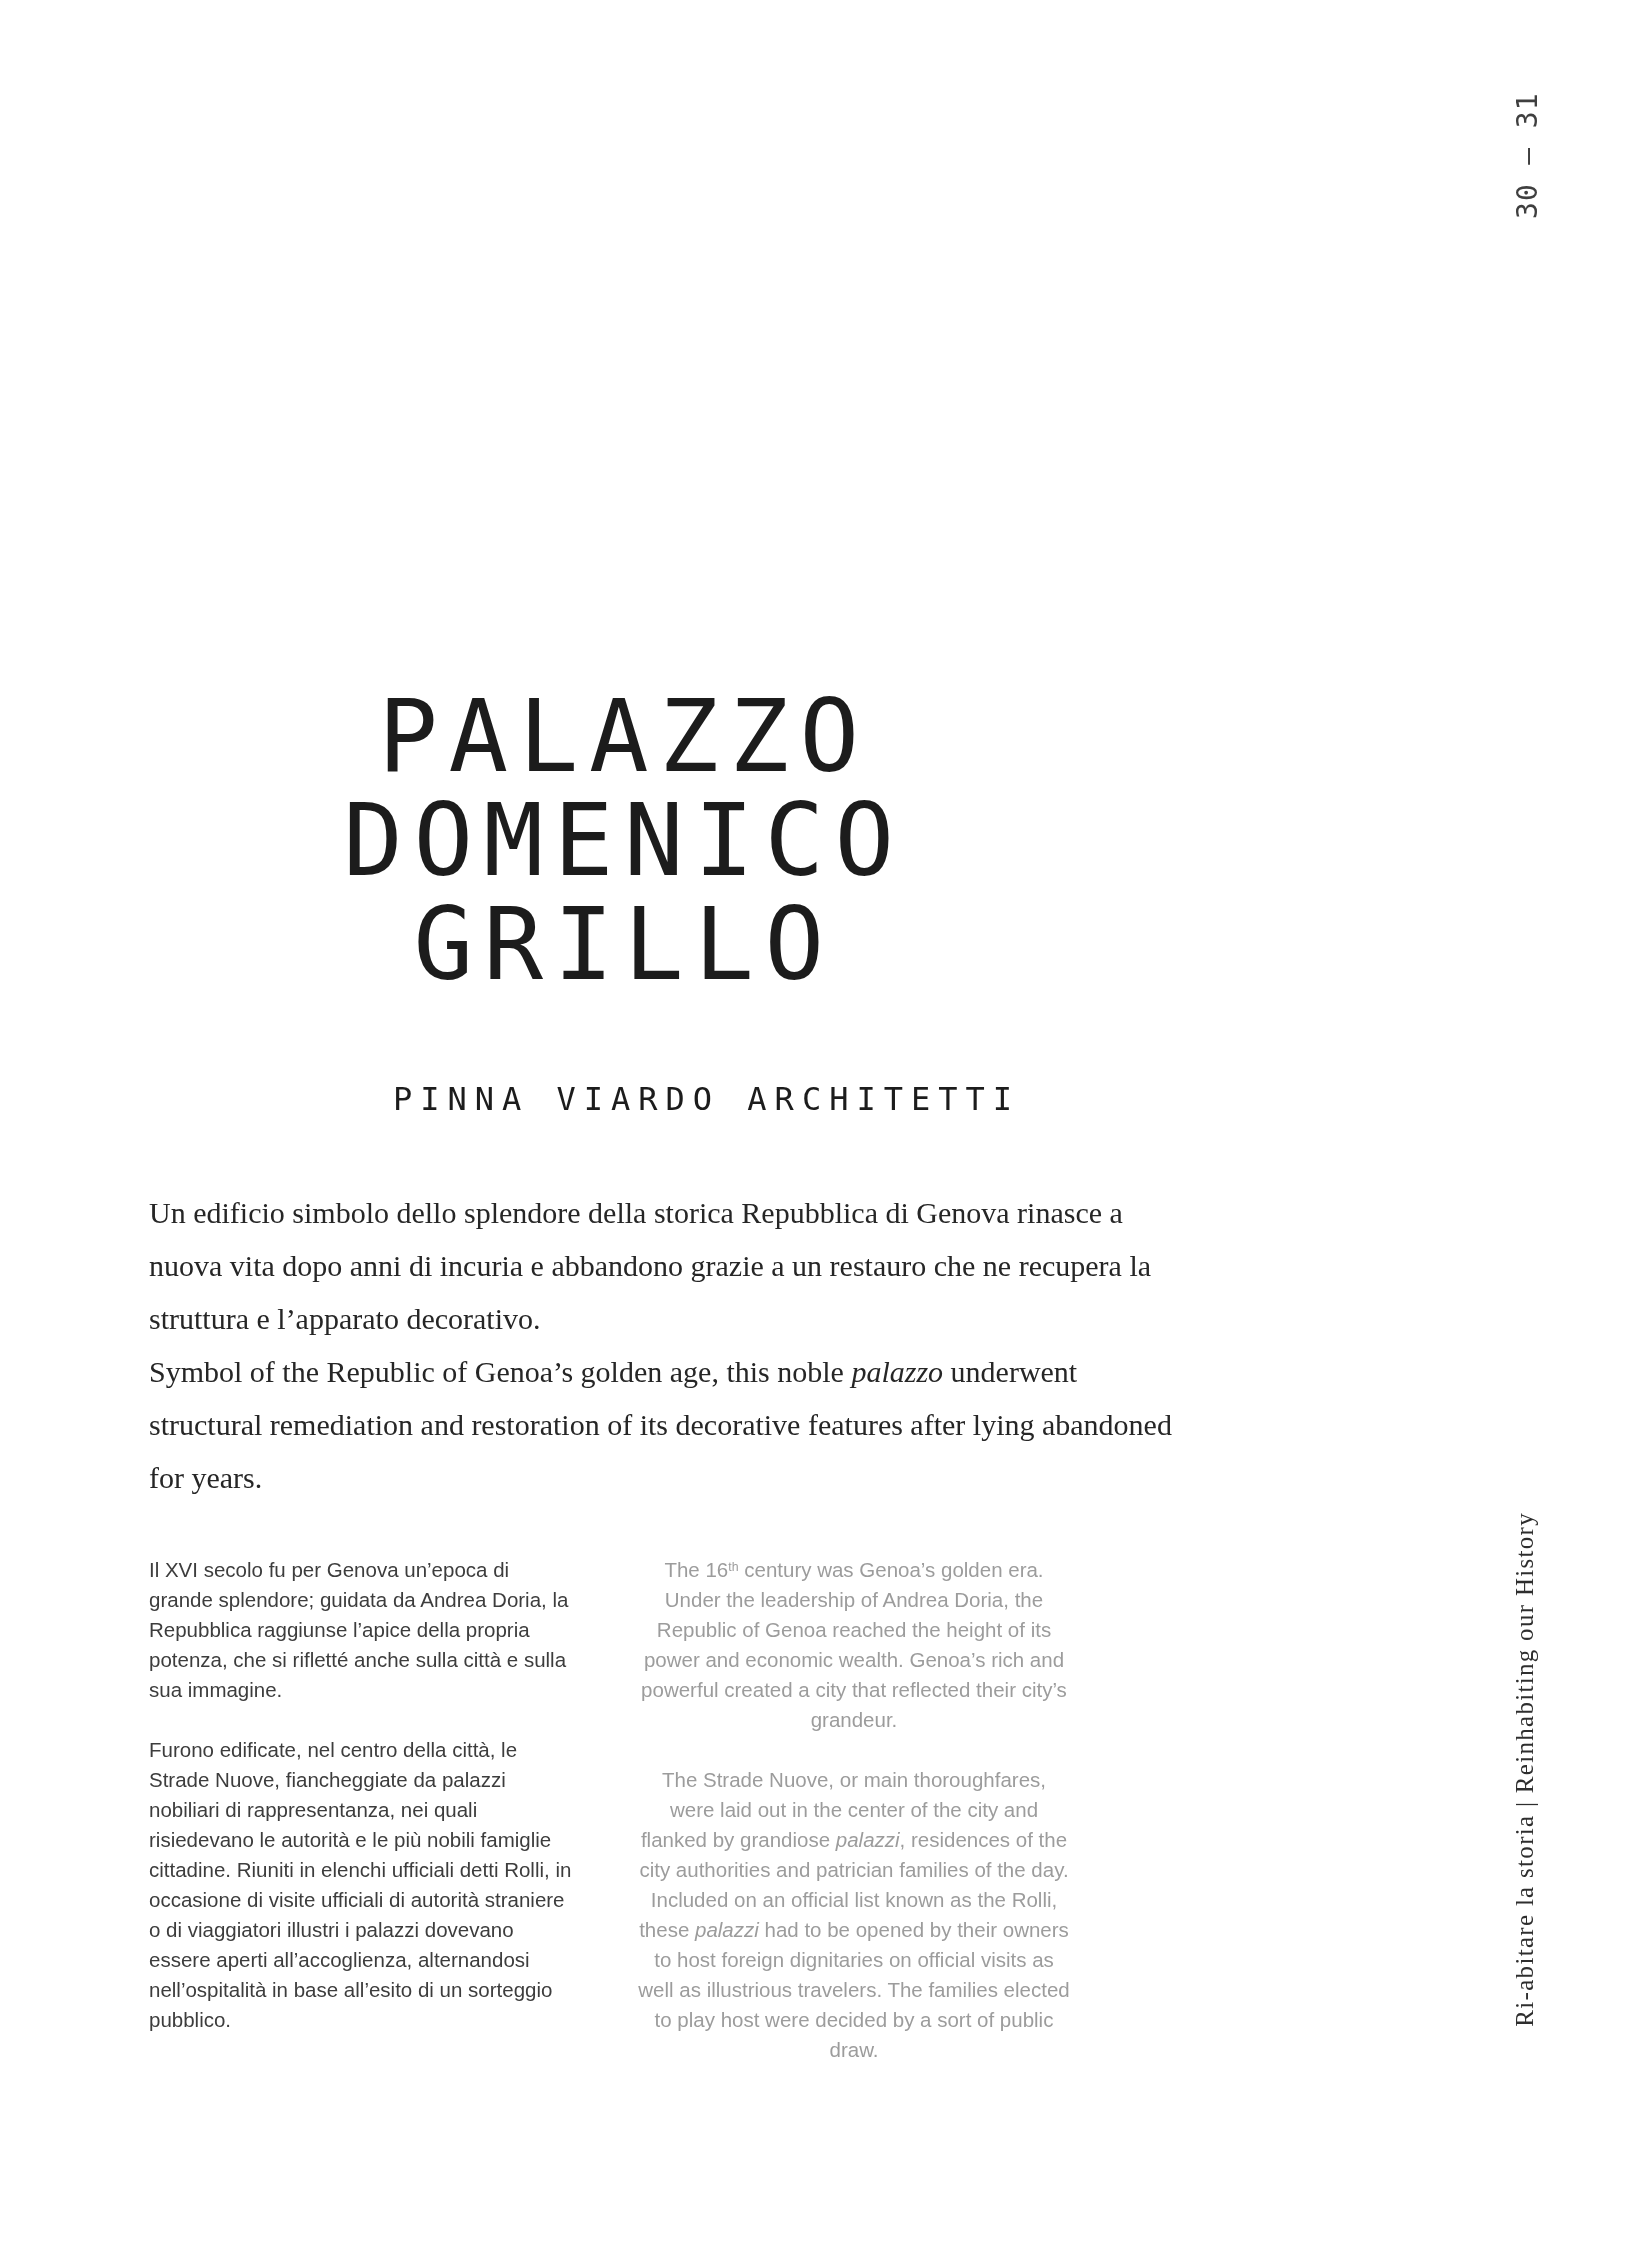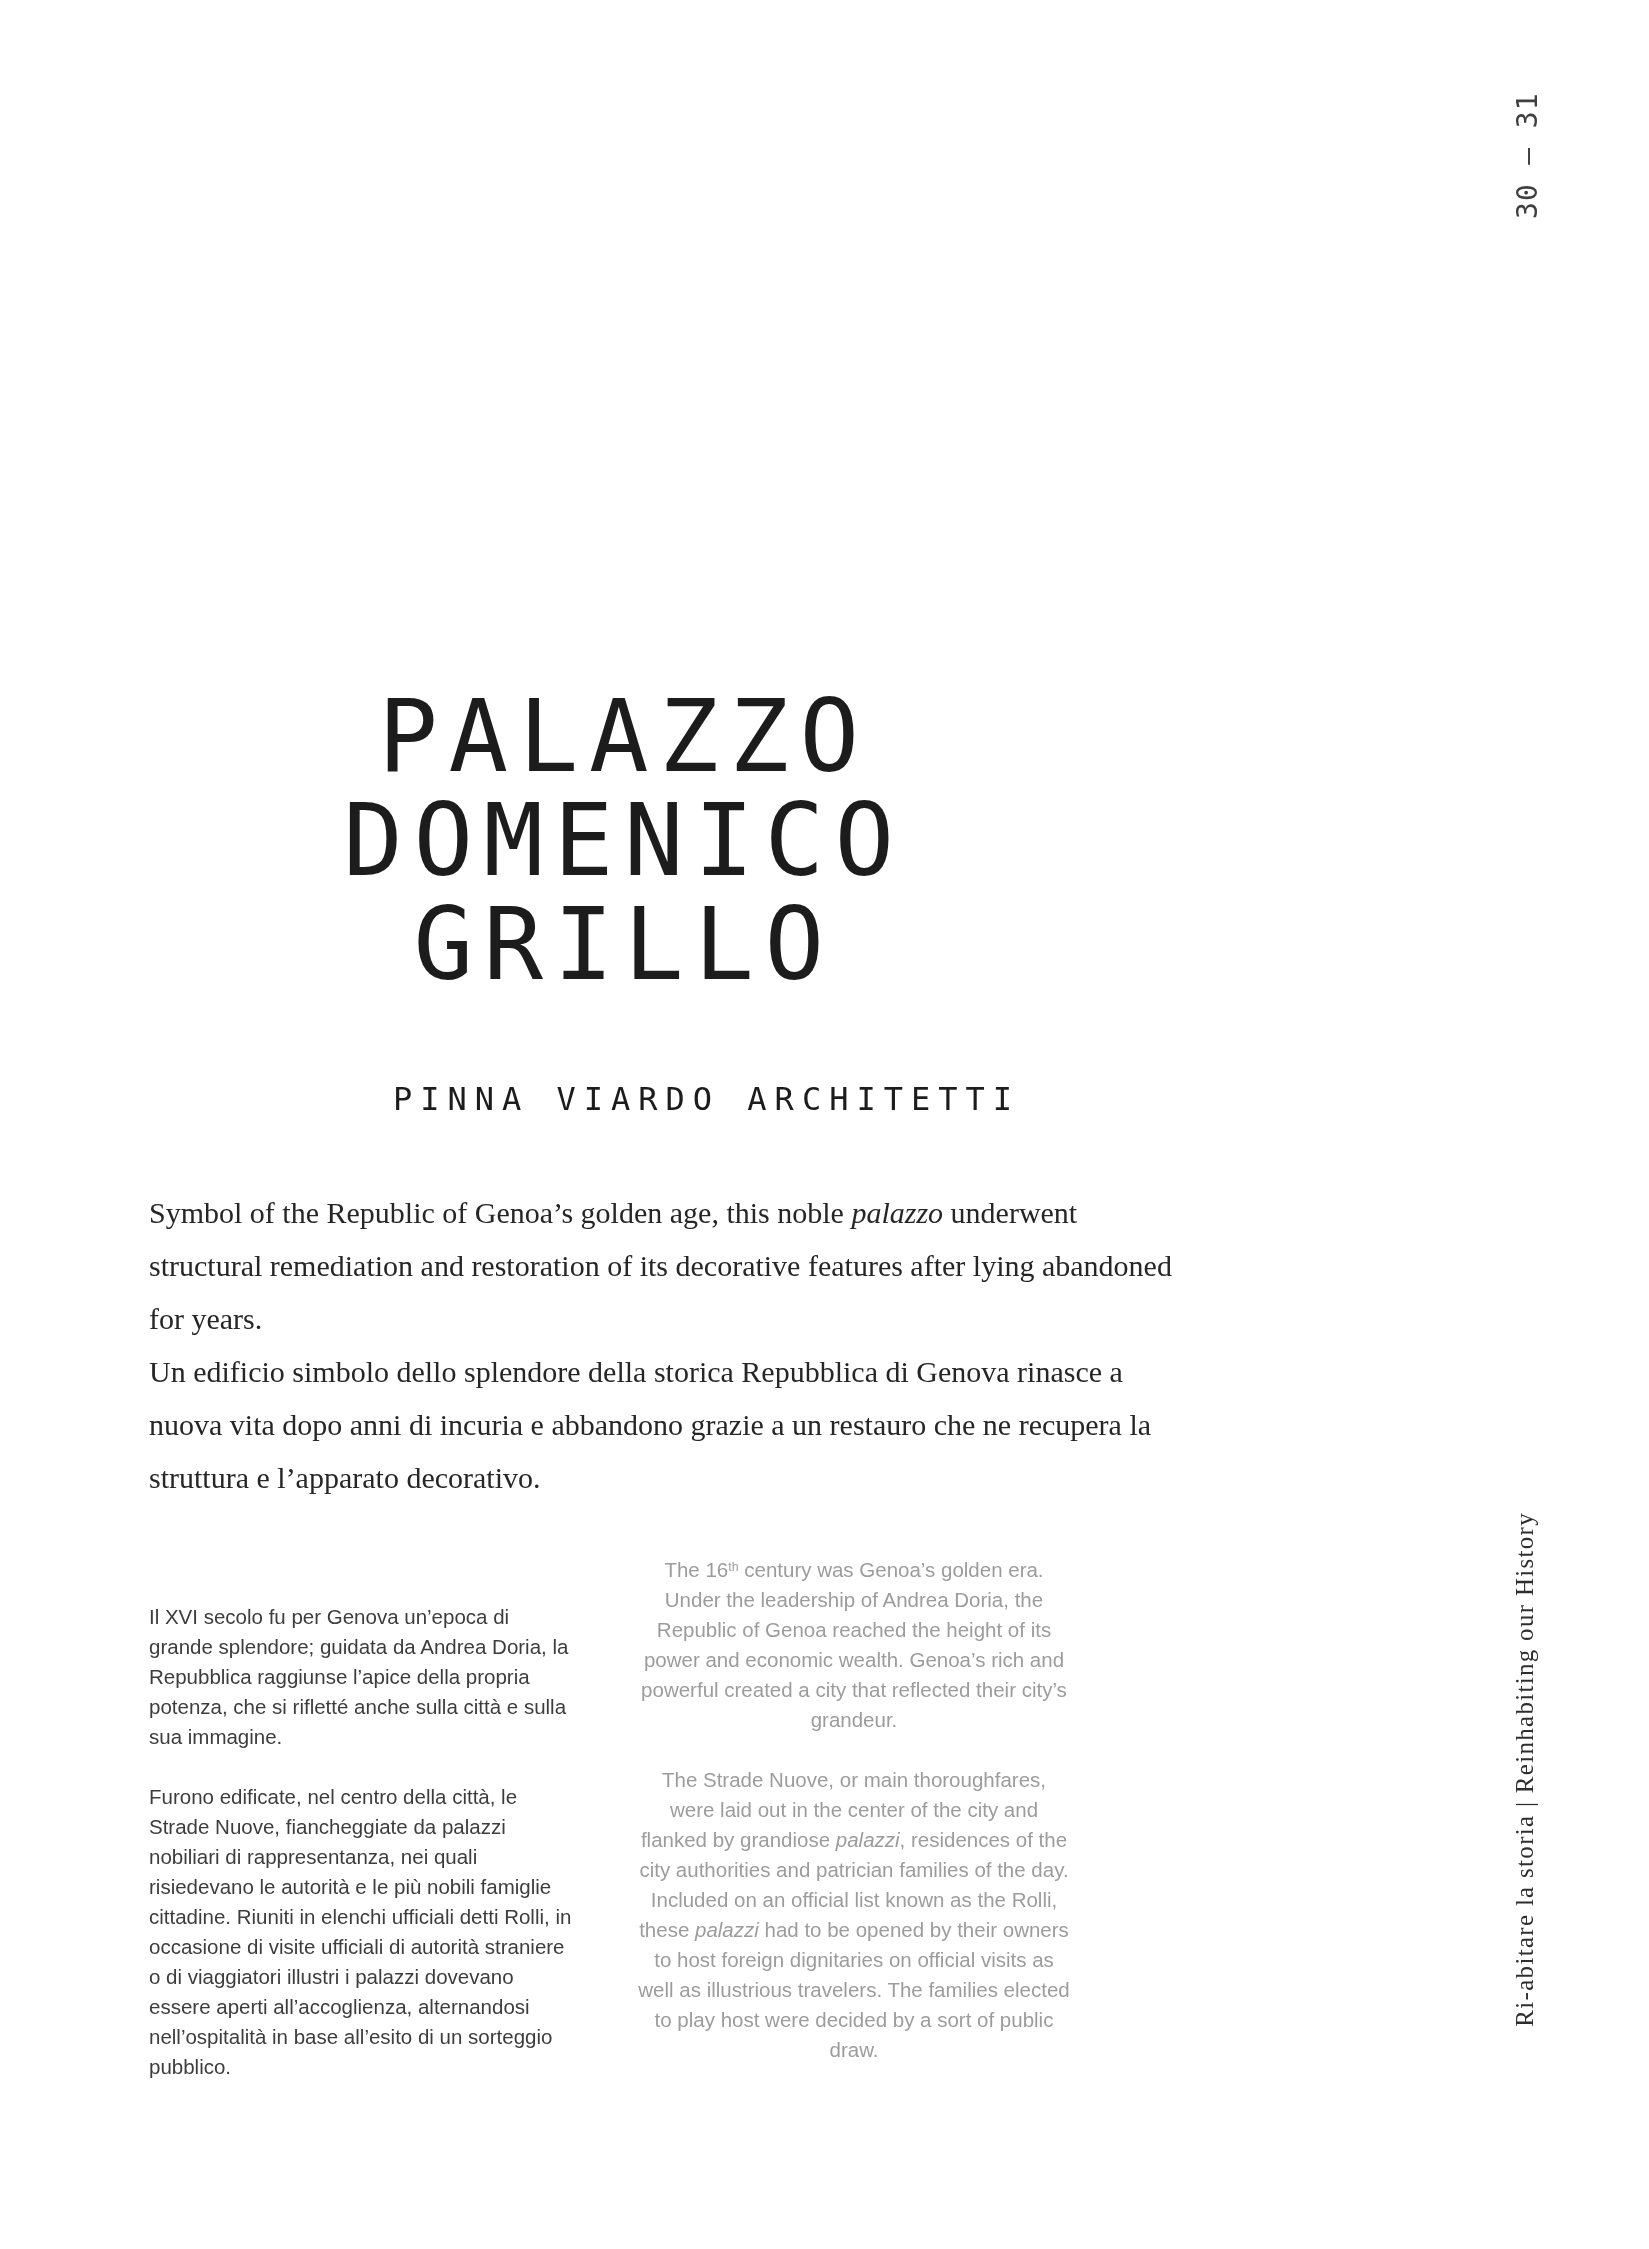--- a/index.html
+++ b/index.html
@@ -99,21 +99,20 @@
   .col {
     font-family: "Liberation Sans", sans-serif;
     font-size: 20.5px;
     line-height: 30px;
   }
   .col p { margin: 0 0 30px 0; }
   .col-it {
     width: 429px;
     margin-right: 60px;
     color: #3d3d3d;
-    margin-top: 47px;
   }
   .col-en {
     width: 432px;
     color: #9c9c9c;
     text-align: center;
   }
   .col em { font-style: italic; }
   .col sup {
     font-size: 0.6em;
     vertical-align: 0.5em;
@@ -131,22 +130,22 @@
 
   <h1 class="masthead-title">
     <span class="title-line">PALAZZO</span>
     <span class="title-line">DOMENICO</span>
     <span class="title-line">GRILLO</span>
   </h1>
 
   <div class="masthead-subtitle">PINNA VIARDO ARCHITETTI</div>
 
   <section class="lead">
+    <p><span>Un edificio simbolo dello splendore della storica Repubblica di Genova rinasce a nuova vita dopo anni di incuria e abbandono grazie a un restauro che ne recupera la struttura e l’apparato decorativo.</span></p>
     <p><span>Symbol of the Republic of Genoa’s golden age, this noble </span><em>palazzo</em><span> underwent structural remediation and restoration of its decorative features after lying abandoned for years.</span></p>
-    <p><span>Un edificio simbolo dello splendore della storica Repubblica di Genova rinasce a nuova vita dopo anni di incuria e abbandono grazie a un restauro che ne recupera la struttura e l’apparato decorativo.</span></p>
   </section>
 
   <section class="columns">
     <div class="col col-it">
       <p><span>Il XVI secolo fu per Genova un’epoca di grande splendore; guidata da Andrea Doria, la Repubblica raggiunse l’apice della propria potenza, che si rifletté anche sulla città e sulla sua immagine.</span></p>
       <p><span>Furono edificate, nel centro della città, le Strade Nuove, fiancheggiate da palazzi nobiliari di rappresentanza, nei quali risiedevano le autorità e le più nobili famiglie cittadine. Riuniti in elenchi ufficiali detti Rolli, in occasione di visite ufficiali di autorità straniere o di viaggiatori illustri i palazzi dovevano essere aperti all’accoglienza, alternandosi nell’ospitalità in base all’esito di un sorteggio pubblico.</span></p>
     </div>
     <div class="col col-en">
       <p><span>The 16</span><sup>th</sup><span> century was Genoa’s golden era. Under the leadership of Andrea Doria, the Republic of Genoa reached the height of its power and economic wealth. Genoa’s rich and powerful created a city that reflected their city’s grandeur.</span></p>
       <p><span>The Strade Nuove, or main thoroughfares, were laid out in the center of the city and flanked by grandiose </span><em>palazzi</em><span>, residences of the city authorities and patrician families of the day. Included on an official list known as the Rolli, these </span><em>palazzi</em><span> had to be opened by their owners to host foreign dignitaries on official visits as well as illustrious travelers. The families elected to play host were decided by a sort of public draw.</span></p>

